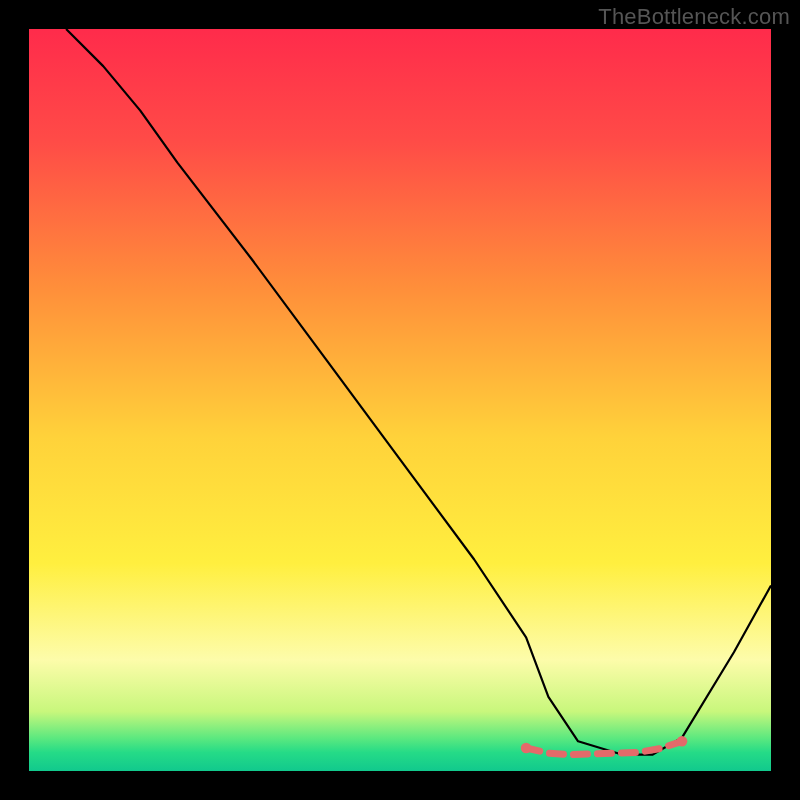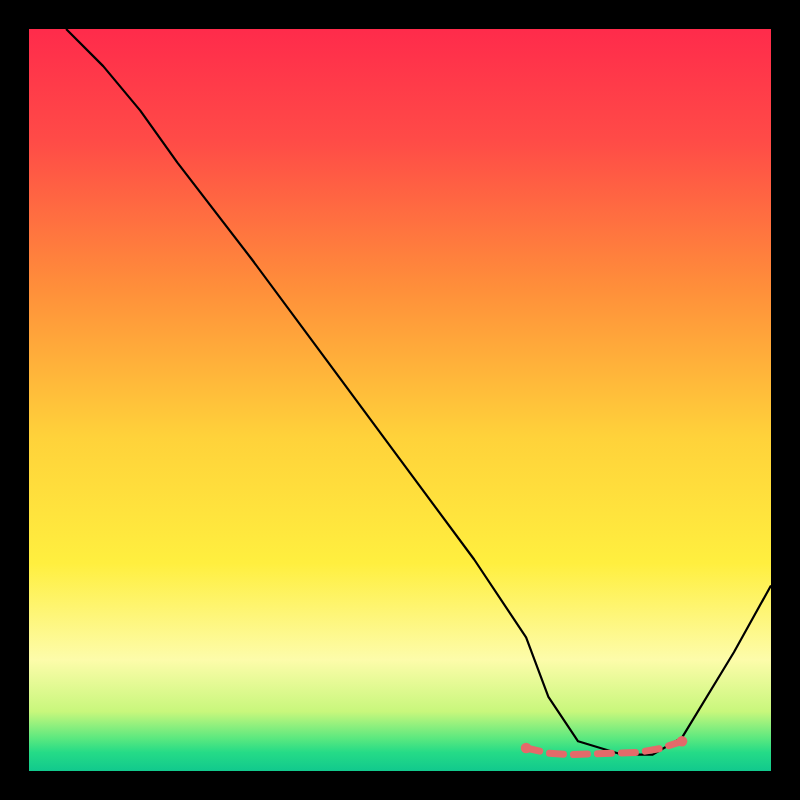--- a/index.html
+++ b/index.html
@@ -32,20 +32,21 @@
     top: 0;
     width: 800px;
     height: 800px;
     display: block;
   }
 </style>
 </head>
 <body>
 
 <div class="stage">
+  <div class="watermark">TheBottleneck.com</div>
 
   <svg class="plot" viewBox="0 0 800 800" preserveAspectRatio="none">
     <defs>
       <linearGradient id="bg-grad" x1="0" y1="0" x2="0" y2="1">
           <stop offset="0.00%" stop-color="#ff2b4b"></stop>
           <stop offset="15.00%" stop-color="#ff4b47"></stop>
           <stop offset="35.00%" stop-color="#ff8f3a"></stop>
           <stop offset="55.00%" stop-color="#ffd23a"></stop>
           <stop offset="72.00%" stop-color="#ffef3f"></stop>
           <stop offset="85.00%" stop-color="#fdfcaa"></stop>

